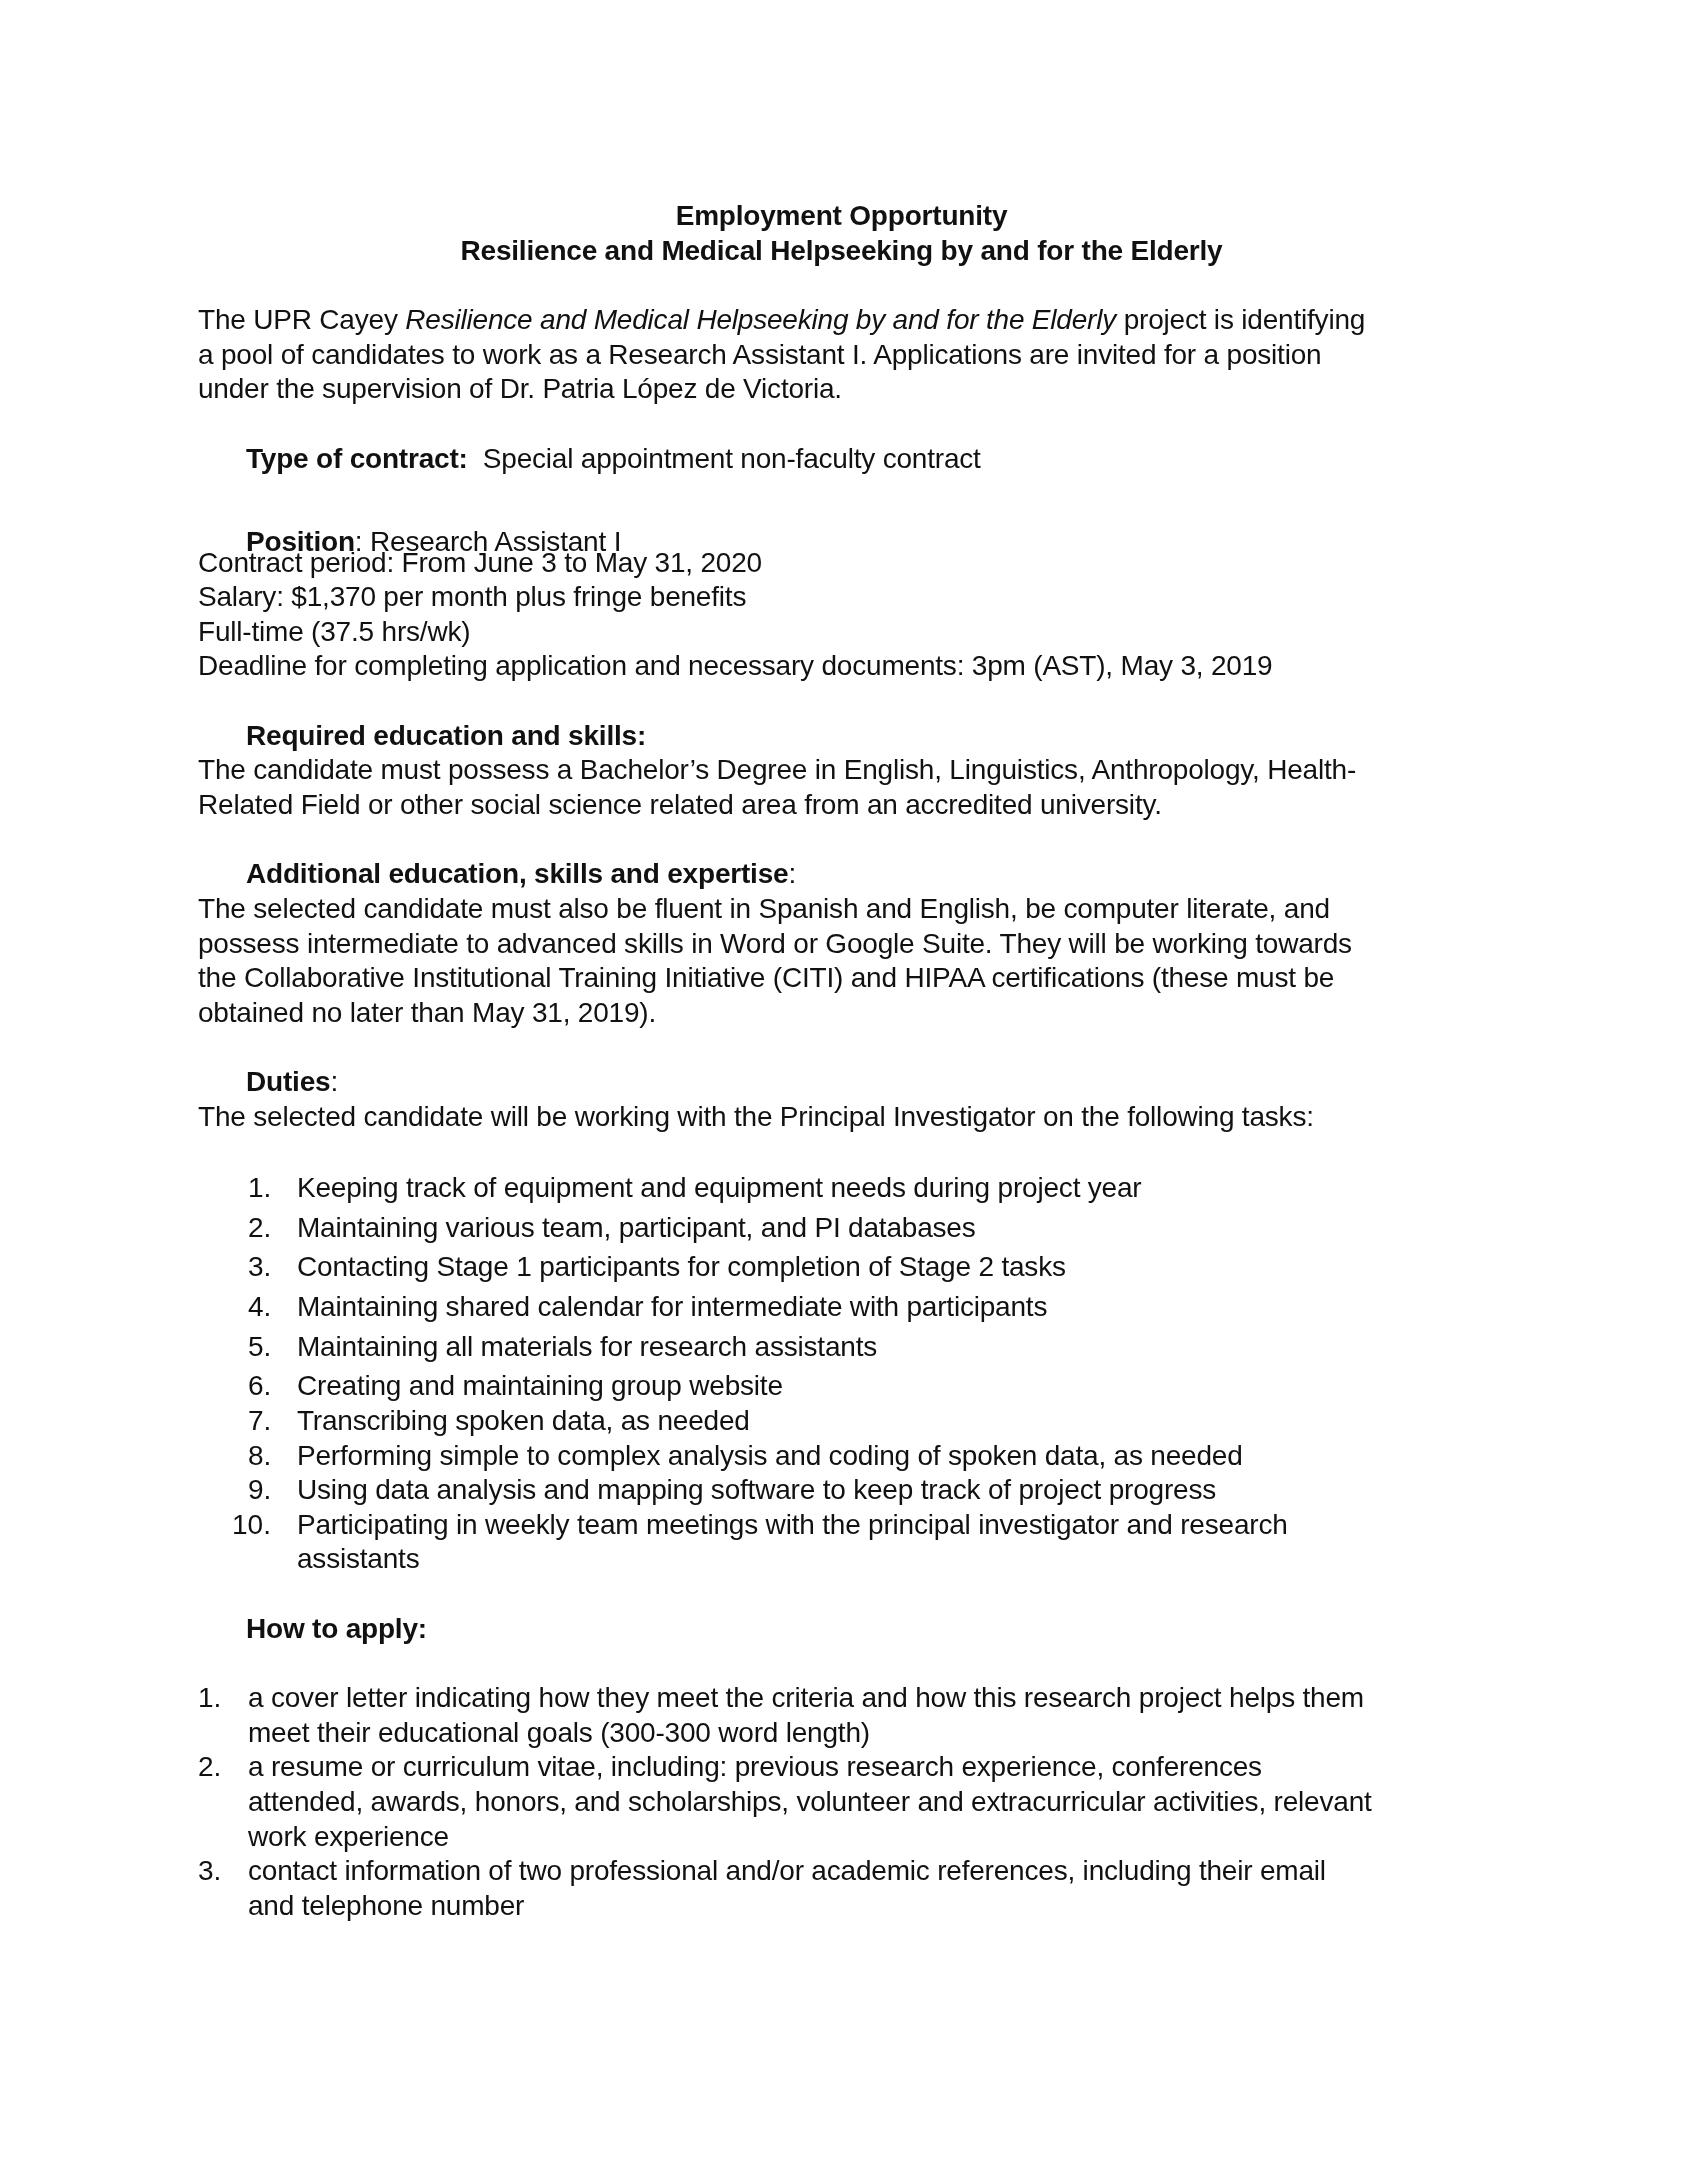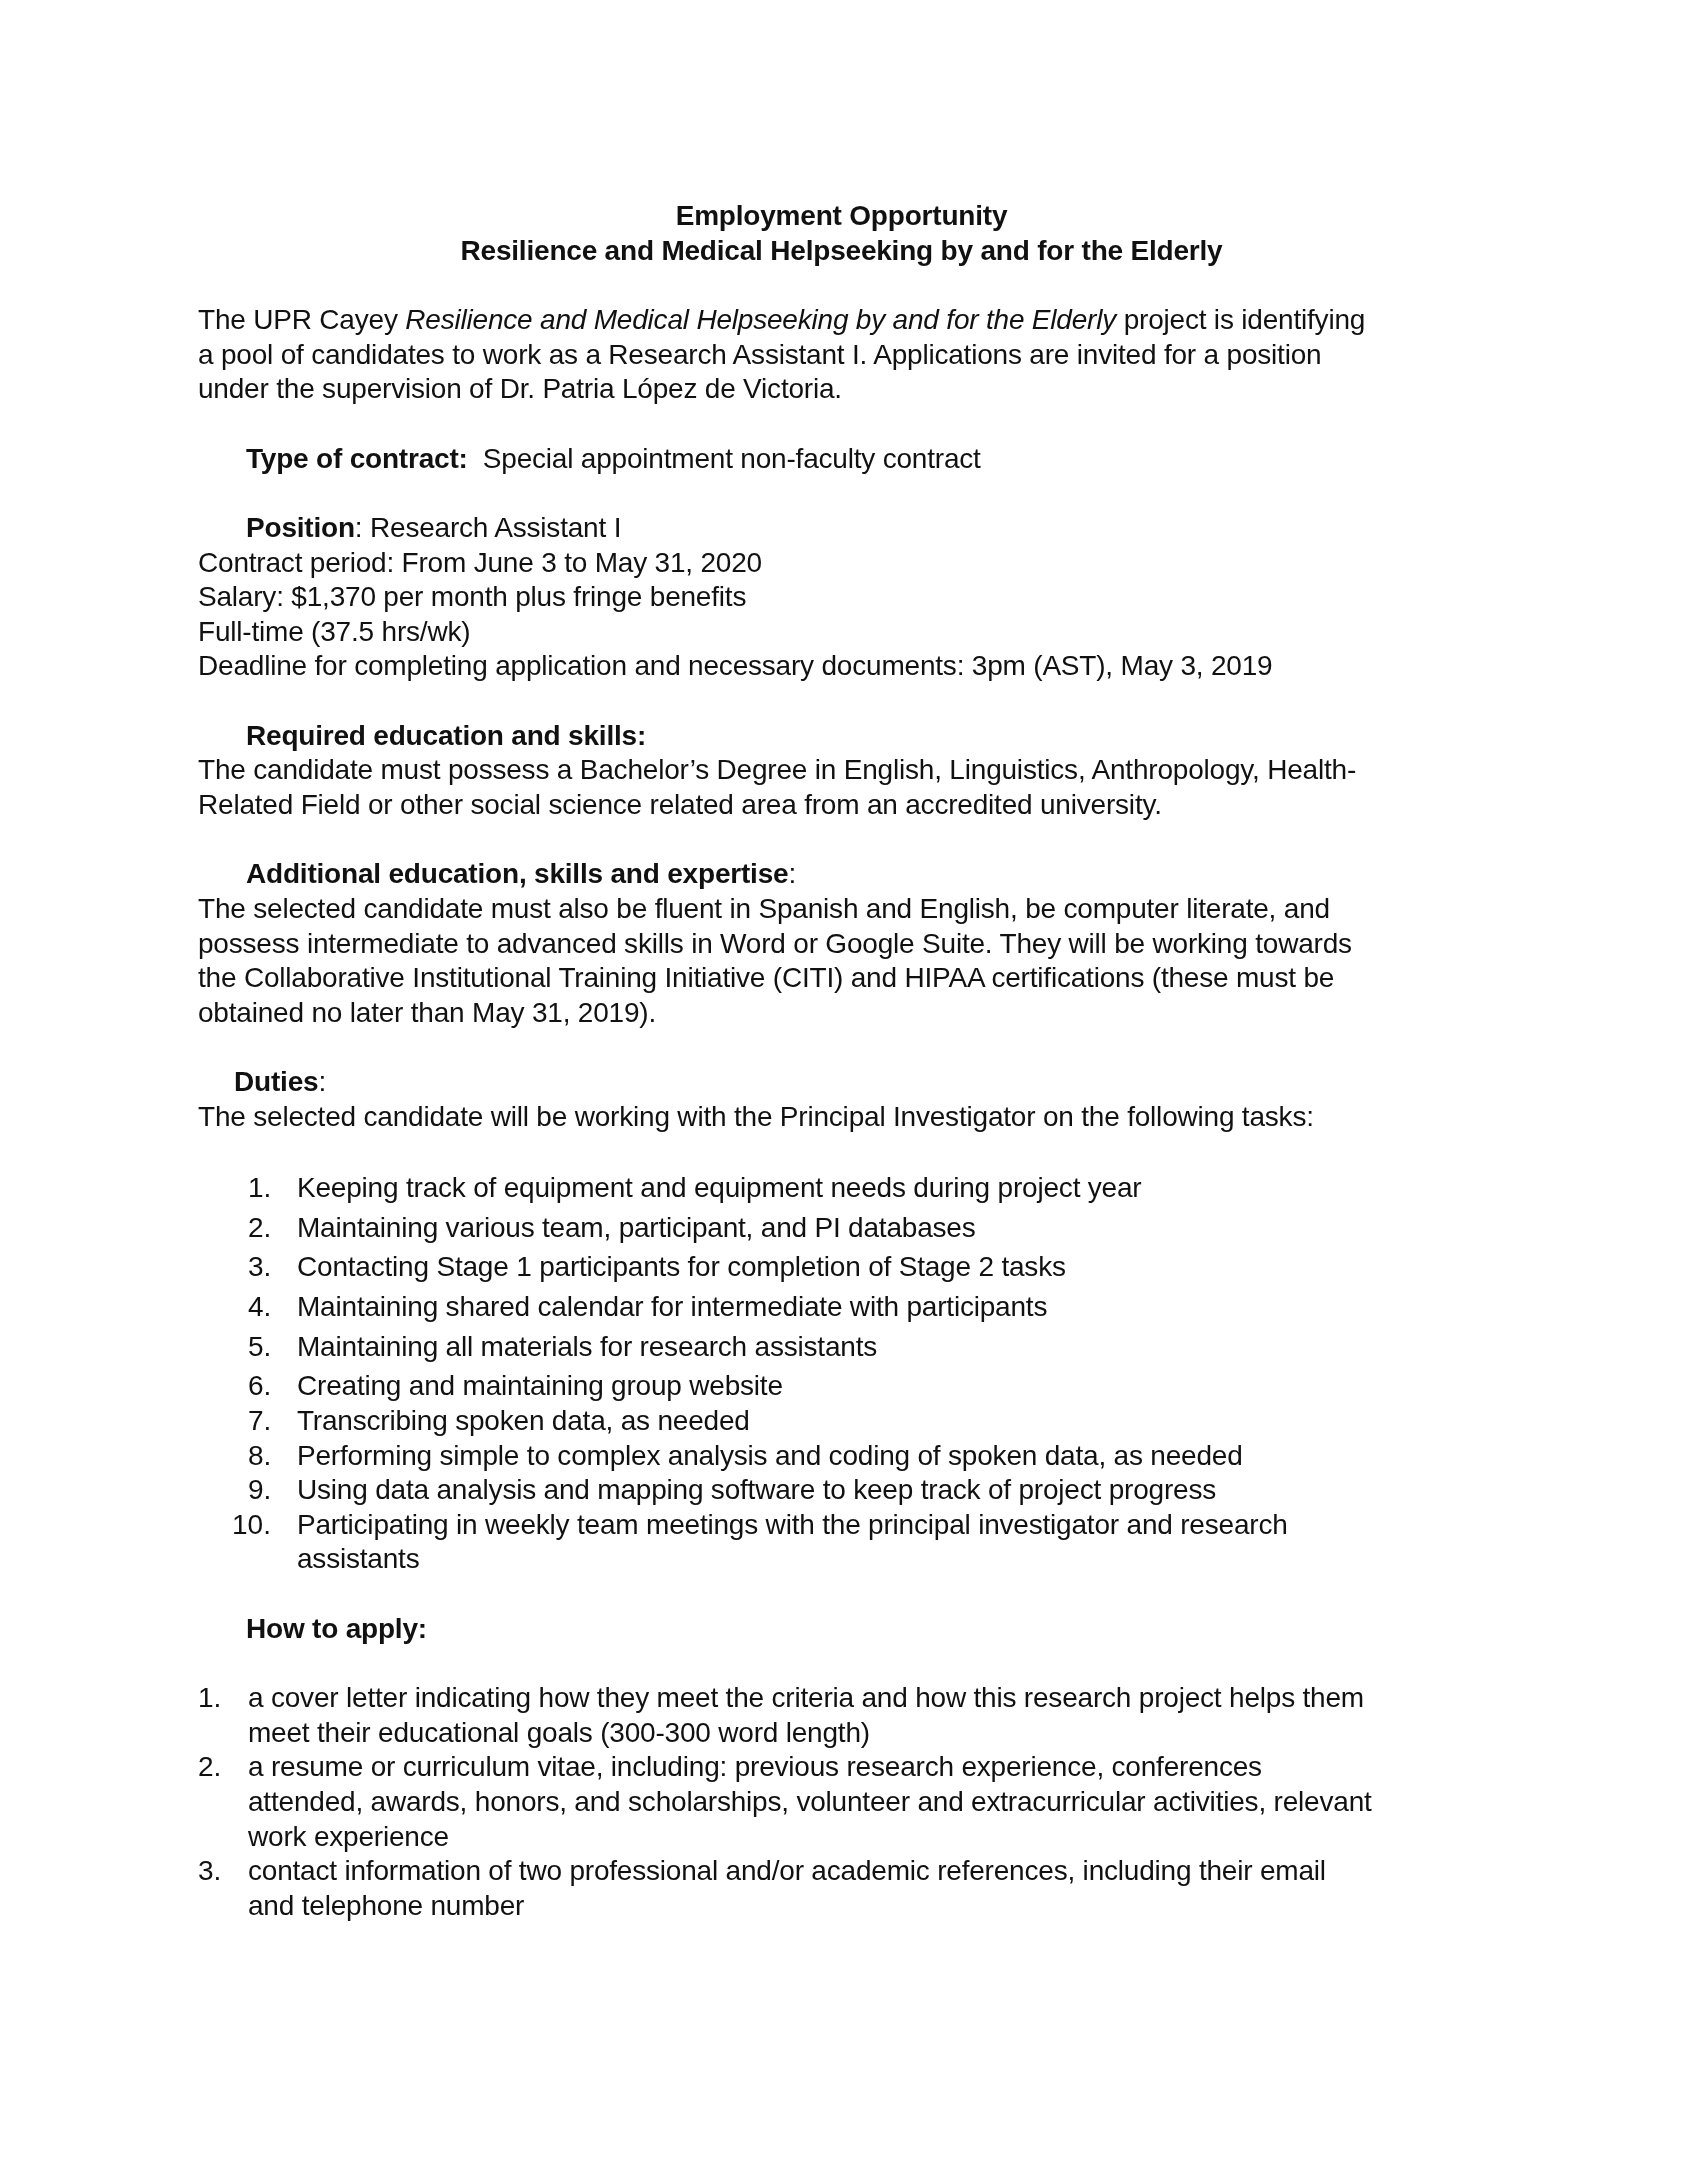--- a/index.html
+++ b/index.html
@@ -19,37 +19,37 @@
 
   <div class="line title" style="top:198px">Employment Opportunity</div>
   <div class="line title" style="top:233px">Resilience and Medical Helpseeking by and for the Elderly</div>
 
   <div class="line" style="left:198px; top:337px">a pool of candidates to work as a Research Assistant I. Applications are invited for a position</div>
   <div class="line" style="left:198px; top:302px"><span>The UPR Cayey </span><span class="i">Resilience and Medical Helpseeking by and for the Elderly</span><span> project is identifying</span></div>
   <div class="line" style="left:198px; top:371px">under the supervision of Dr. Patria López de Victoria.</div>
 
   <div class="line" style="left:198px; top:441px; white-space:pre"><span class="b">Type of contract:</span><span>  Special appointment non-faculty contract</span></div>
 
-  <div class="line" style="left:198px; top:510px"><span class="b">Position</span><span>: Research Assistant I</span></div>
+  <div class="line" style="left:198px; top:524px"><span class="b">Position</span><span>: Research Assistant I</span></div>
   <div class="line" style="left:198px; top:545px">Contract period: From June 3 to May 31, 2020</div>
   <div class="line" style="left:198px; top:579px">Salary: $1,370 per month plus fringe benefits</div>
   <div class="line" style="left:198px; top:614px">Full-time (37.5 hrs/wk)</div>
   <div class="line" style="left:198px; top:648px">Deadline for completing application and necessary documents: 3pm (AST), May 3, 2019</div>
 
   <div class="line b" style="left:198px; top:718px">Required education and skills:</div>
   <div class="line" style="left:198px; top:752px">The candidate must possess a Bachelor’s Degree in English, Linguistics, Anthropology, Health-</div>
   <div class="line" style="left:198px; top:787px">Related Field or other social science related area from an accredited university.</div>
 
   <div class="line" style="left:198px; top:856px"><span class="b">Additional education, skills and expertise</span><span>:</span></div>
   <div class="line" style="left:198px; top:891px">The selected candidate must also be fluent in Spanish and English, be computer literate, and</div>
   <div class="line" style="left:198px; top:926px">possess intermediate to advanced skills in Word or Google Suite. They will be working towards</div>
   <div class="line" style="left:198px; top:960px">the Collaborative Institutional Training Initiative (CITI) and HIPAA certifications (these must be</div>
   <div class="line" style="left:198px; top:995px">obtained no later than May 31, 2019).</div>
 
-  <div class="line" style="left:186px; top:1064px"><span class="b">Duties</span><span>:</span></div>
+  <div class="line" style="left:198px; top:1064px"><span class="b">Duties</span><span>:</span></div>
   <div class="line" style="left:198px; top:1099px">The selected candidate will be working with the Principal Investigator on the following tasks:</div>
 
   <div>
     <div>
         <span class="num" style="left:248px; top:1170px">1.</span>
         <span class="line" style="left:297px; top:1170px">Keeping track of equipment and equipment needs during project year</span>
       </div>
     <div>
         <span class="num" style="left:248px; top:1210px">2.</span>
         <span class="line" style="left:297px; top:1210px">Maintaining various team, participant, and PI databases</span>

